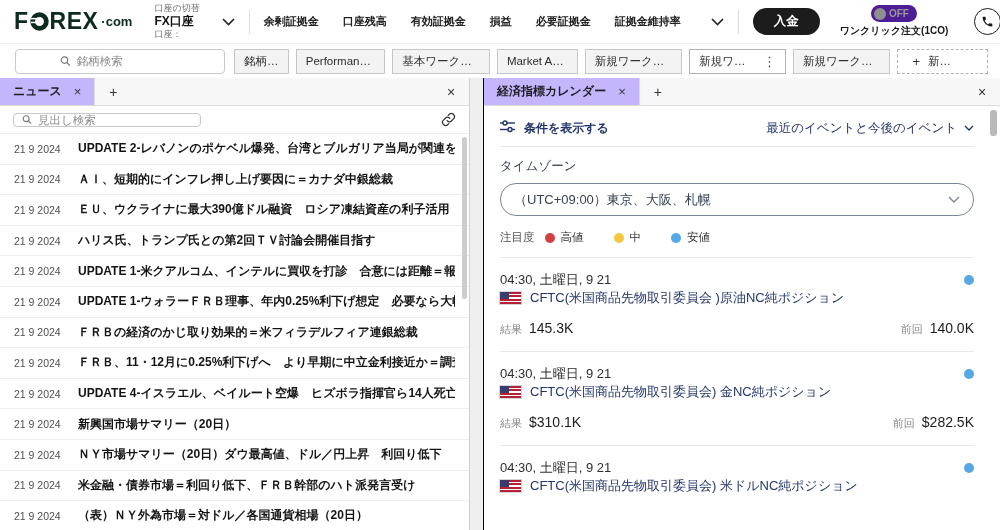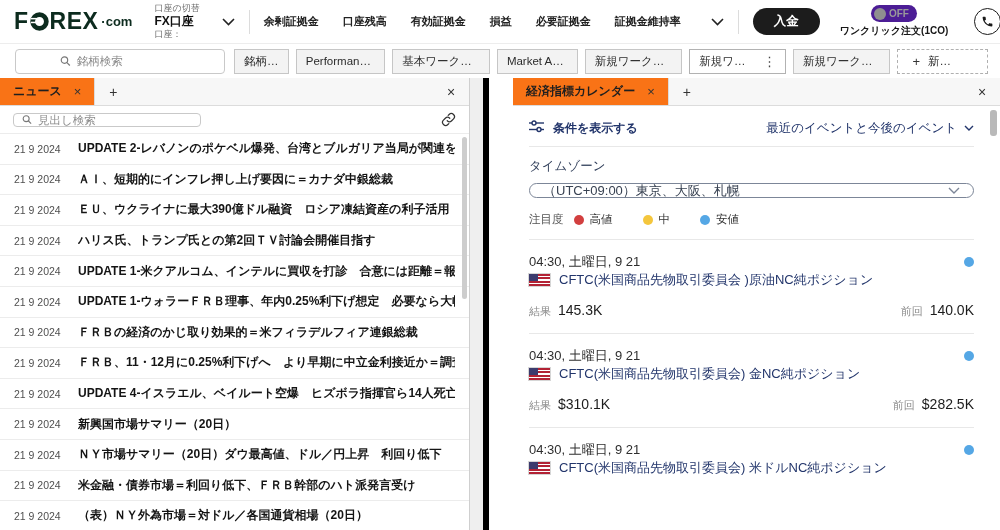--- a/index.html
+++ b/index.html
@@ -41,23 +41,23 @@
   .wtab span.lbl { overflow:hidden; text-overflow:ellipsis; white-space:nowrap; }
   .wtab.active { background:#fff; border-color:#b2b2b2; gap:9px; }
   .wtab .more { font-size:13px; color:#444; flex:none; }
   .wtab.newtab { border:1px dashed #b0b0b0; background:transparent; gap:8px; padding:0 28px 0 14px; }
   .wtab.newtab .plus { font-size:13px; color:#333; }
   
   .main { display:flex; height:452px; background:#efefef; }
   .panel { background:#fff; display:flex; flex-direction:column; min-width:0; }
   .panel.left { width:470px; flex:none; border-right:1px solid #cfcfcf; }
   .pgap { width:13px; flex:none; }
-  .panel.rightp { flex:1; border-left:6px solid #000000; position:relative;padding-left:24px; }
+  .panel.rightp { flex:1; border-left:1px solid #000000; position:relative; }
   .ptabs { height:28px; background:#f7f7f7; border-bottom:1px solid #dcdcdc; display:flex; align-items:stretch; flex:none; }
-  .ptab { background:#f97316; border-right:1px solid #dcdcdc; display:flex; align-items:center; gap:12px; padding:0 13px; font-size:12px; font-weight:700; color:#1f1f1f; cursor:pointer; }
+  .ptab { background:#c4b5fd; border-right:1px solid #dcdcdc; display:flex; align-items:center; gap:12px; padding:0 13px; font-size:12px; font-weight:700; color:#1f1f1f; cursor:pointer; }
   .ptab .x { font-weight:400; color:#333; font-size:13px; cursor:pointer; }
   .ptab-add, .ptab-close { width:36px; display:flex; align-items:center; justify-content:center; font-size:14px; color:#333; cursor:pointer; background:transparent; border:none; font-family:inherit; }
   .ptab-close { margin-left:auto; }
   
   .news-toolbar { height:27px; display:flex; align-items:center; justify-content:space-between; padding:0 13px; flex:none; }
   .news-search { width:188px; height:14px; }
   .linkbtn { background:none; border:none; cursor:pointer; display:flex; color:#333; }
   .news-list { flex:1; overflow:hidden; position:relative; }
   .news-row { display:flex; align-items:center; height:30.6px; padding:0 14px; border-top:1px solid #ececec; cursor:pointer; }
   .nd { width:64px; flex:none; font-size:10.5px; color:#4f4f4f; }
@@ -65,21 +65,21 @@
   .vscroll { position:absolute; border-radius:3px; background:#cdcdcd; cursor:pointer; }
   .news-thumb { right:2px; top:4px; width:5px; height:162px; }
   
   .cal-body { flex:1; position:relative; padding:4px 26px 0 16px; overflow:hidden; }
   .cal-thumb { right:3px; top:4px; width:7px; height:26px; background:#b9b9b9; }
   .cal-row1 { display:flex; align-items:center; justify-content:space-between; height:36px; }
   .filter-left { display:flex; align-items:flex-start; gap:9px; font-size:12px; font-weight:600; color:#22356b; cursor:pointer; }
   .filter-right { display:flex; align-items:center; gap:7px; font-size:12.5px; color:#22356b; cursor:pointer; }
   .hrline { height:1px; background:#e8e8e8; }
   .tz-label { display:flex; align-items:center; gap:7px; margin-top:11px; font-size:12.5px; color:#33415c; cursor:pointer; }
-  .tz-select { margin-top:8px; height:15px; border:1px solid #7c8698; border-radius:16px; display:flex; align-items:center; justify-content:space-between; padding:0 13px; font-size:13px; color:#374151; cursor:pointer; background:#fff; }
+  .tz-select { margin-top:8px; height:33px; border:1px solid #7c8698; border-radius:16px; display:flex; align-items:center; justify-content:space-between; padding:0 13px; font-size:13px; color:#374151; cursor:pointer; background:#fff; }
   .tz-select .chev { color:#7c8698; }
   .legend { display:flex; align-items:center; margin:14px 0 12px; gap:10px; font-size:11.5px; color:#555; }
   .legend .li { display:flex; align-items:center; gap:6px; color:#333; margin-right:20px; }
   .dot { width:10px; height:10px; border-radius:50%; flex:none; }
   .dot.red { background:#d23f3f; } .dot.yellow { background:#f4c63d; } .dot.blue { background:#55a7e5; }
   .event { padding:13px 0 14px; }
   .ev-time-row { display:flex; justify-content:space-between; align-items:center; font-size:13px; color:#2e2e2e; }
   .ev-title-row { display:flex; align-items:center; gap:9px; }
   .flag { width:21px; height:12px; position:relative; flex:none;
     background:repeating-linear-gradient(#b22234 0 1.72px,#fff 1.72px 3.44px); outline:1px solid #d6d6d6; }

